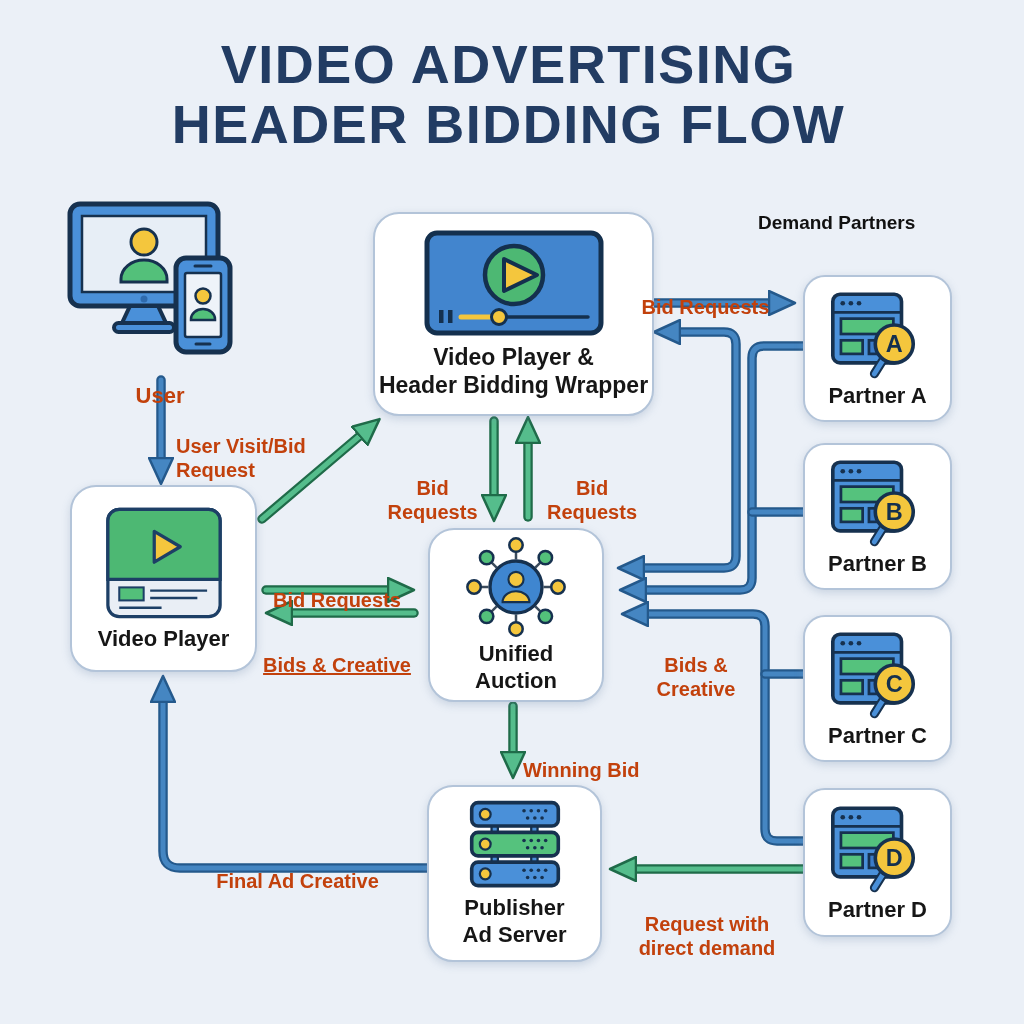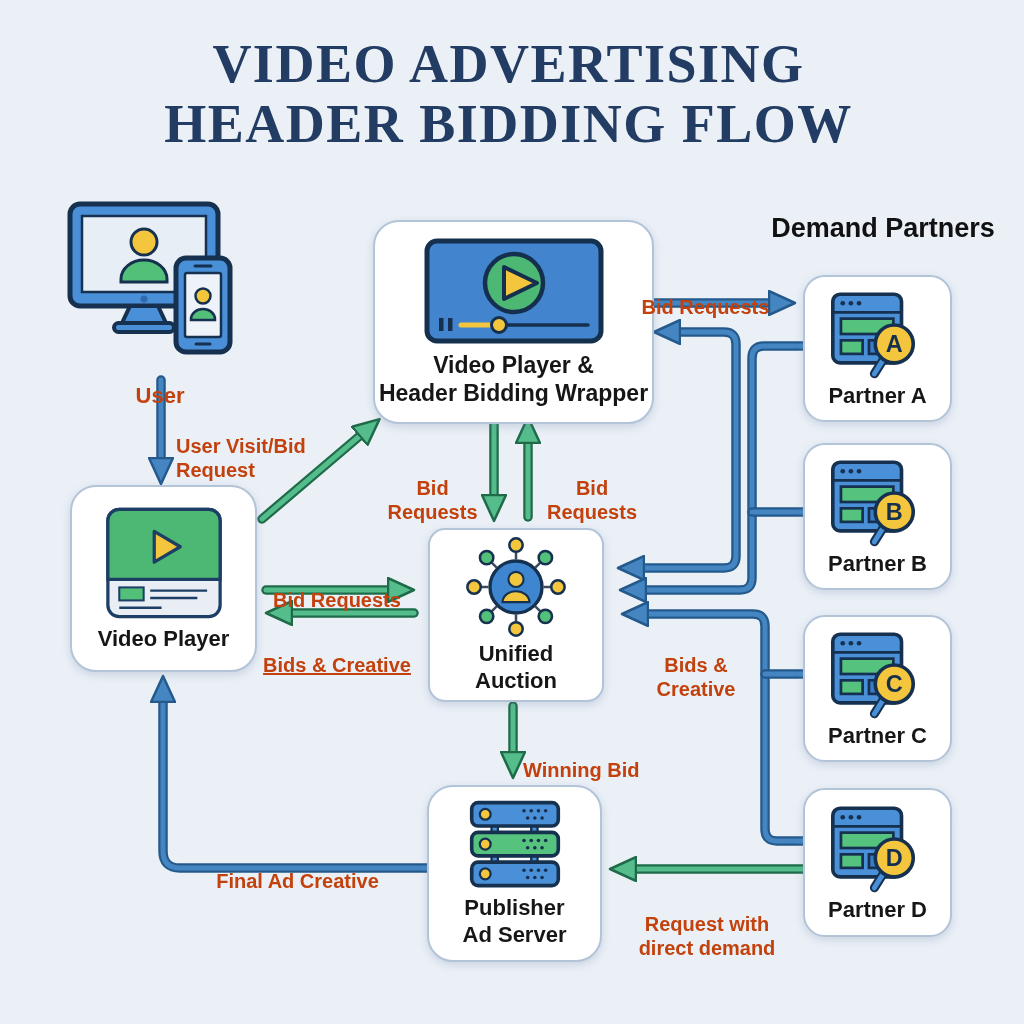--- a/index.html
+++ b/index.html
@@ -13,21 +13,20 @@
 
   
   .title{
     position:absolute;top:34px;left:0;width:1017px;
     text-align:center;
     font-weight:800;
     font-size:54px;
     letter-spacing:1.5px;
     line-height:1.12;
     color:#223c63;
-    font-family:Liberation Serif, serif;
   }
 
   
   svg.arrows{position:absolute;left:0;top:0;}
   .b-out{fill:none;stroke:#24598c;stroke-width:9.5;stroke-linecap:round;stroke-linejoin:round;}
   .b-in {fill:none;stroke:#4586c2;stroke-width:5;stroke-linecap:round;stroke-linejoin:round;}
   .g-out{fill:none;stroke:#1f6b49;stroke-width:9.5;stroke-linecap:round;stroke-linejoin:round;}
   .g-in {fill:none;stroke:#55bd8c;stroke-width:5;stroke-linecap:round;stroke-linejoin:round;}
 
   
@@ -45,21 +44,21 @@
   .node-label.small{font-size:23px;}
 
   
   .elabel{
     position:absolute;font-weight:bold;color:#c2410c;
     font-size:20px;line-height:1.2;margin-top:32px;
   }
   .center{text-align:center;}
   .dp-head{
     position:absolute;font-weight:bold;color:#111;
-    font-size:27px;line-height:1.2;text-align:center;
+    font-size:19px;line-height:1.2;
   }
   .freestanding{position:absolute;}
 </style>
 </head>
 <body>
 
 <div id="canvas">
 
   <div class="title">
     <div>VIDEO ADVERTISING</div>
@@ -156,21 +155,21 @@
     <rect x="50" y="125" width="60" height="9" rx="4.5" fill="#4a90d9" stroke="#16314f" stroke-width="4"></rect>
     <rect x="112" y="60" width="54" height="94" rx="10" fill="#4a90d9" stroke="#16314f" stroke-width="5"></rect>
     <rect x="121" y="75" width="36" height="64" rx="2" fill="#eef3f9" stroke="#16314f" stroke-width="2.5"></rect>
     <line x1="131" y1="68" x2="147" y2="68" stroke="#16314f" stroke-width="3" stroke-linecap="round"></line>
     <circle cx="139" cy="98" r="7.5" fill="#f4c63d" stroke="#16314f" stroke-width="2.5"></circle>
     <path d="M127,122 v-1 a12,10 0 0 1 24,0 v1 z" fill="#53c07a" stroke="#16314f" stroke-width="2.5"></path>
     <line x1="132" y1="146" x2="146" y2="146" stroke="#16314f" stroke-width="3" stroke-linecap="round"></line>
   </svg>
   <div class="elabel center" style="left:110px;top:351px;width:100px;font-size:22px;">User</div>
 
-  <div class="box" style="left:373px;top:220px;width:277px;height:200px;align-items:center;">
+  <div class="box" style="left:373px;top:212px;width:277px;height:200px;align-items:center;">
     <svg width="182" height="108" viewBox="0 0 182 108">
       <rect x="4" y="4" width="174" height="100" rx="10" fill="#4285ce" stroke="#14304e" stroke-width="5"></rect>
       <circle cx="91" cy="46" r="29" fill="#4db873" stroke="#14304e" stroke-width="4.5"></circle>
       <path d="M81,30 L114,46 L81,62 Z" fill="#f4c63d" stroke="#14304e" stroke-width="4" stroke-linejoin="round"></path>
       <rect x="16" y="81" width="4.5" height="13" fill="#14304e"></rect>
       <rect x="25" y="81" width="4.5" height="13" fill="#14304e"></rect>
       <line x1="38" y1="88" x2="165" y2="88" stroke="#14304e" stroke-width="3.5" stroke-linecap="round"></line>
       <line x1="38" y1="88" x2="74" y2="88" stroke="#f4c63d" stroke-width="5" stroke-linecap="round"></line>
       <circle cx="76" cy="88" r="7.5" fill="#f4c63d" stroke="#14304e" stroke-width="3"></circle>
     </svg>
@@ -186,21 +185,21 @@
       <path d="M20,6 h110 a14,14 0 0 1 14,14 v72 H6 V20 a14,14 0 0 1 14,-14 z" fill="#4db873" stroke="#1d3f66" stroke-width="4"></path>
       <path d="M63,33 L95,52 L63,71 Z" fill="#f4c63d" stroke="#1d3f66" stroke-width="4" stroke-linejoin="round"></path>
       <rect x="20" y="102" width="30" height="16" fill="#53c07a" stroke="#1d3f66" stroke-width="2.5"></rect>
       <line x1="58" y1="106" x2="128" y2="106" stroke="#1d3f66" stroke-width="3"></line>
       <line x1="58" y1="115" x2="116" y2="115" stroke="#1d3f66" stroke-width="3"></line>
       <line x1="20" y1="127" x2="72" y2="127" stroke="#1d3f66" stroke-width="3"></line>
     </svg>
     <div class="node-label">Video Player</div>
   </div>
 
-  <div class="box" style="left:428px;top:528px;width:172px;height:170px;gap:2px;border-radius:17px;">
+  <div class="box" style="left:428px;top:528px;width:172px;height:170px;gap:2px;">
     <svg width="112" height="104" viewBox="0 0 132 124">
       <line x1="66" y1="29" x2="66" y2="20" stroke="#3b4b5c" stroke-width="3"></line>
       <line x1="66" y1="95" x2="66" y2="104" stroke="#3b4b5c" stroke-width="3"></line>
       <line x1="33" y1="62" x2="24" y2="62" stroke="#3b4b5c" stroke-width="3"></line>
       <line x1="99" y1="62" x2="108" y2="62" stroke="#3b4b5c" stroke-width="3"></line>
       <line x1="43" y1="39" x2="37" y2="33" stroke="#3b4b5c" stroke-width="3"></line>
       <line x1="89" y1="39" x2="95" y2="33" stroke="#3b4b5c" stroke-width="3"></line>
       <line x1="43" y1="85" x2="37" y2="91" stroke="#3b4b5c" stroke-width="3"></line>
       <line x1="89" y1="85" x2="95" y2="91" stroke="#3b4b5c" stroke-width="3"></line>
       <circle cx="66" cy="12" r="8" fill="#f4c63d" stroke="#16314f" stroke-width="3"></circle>

